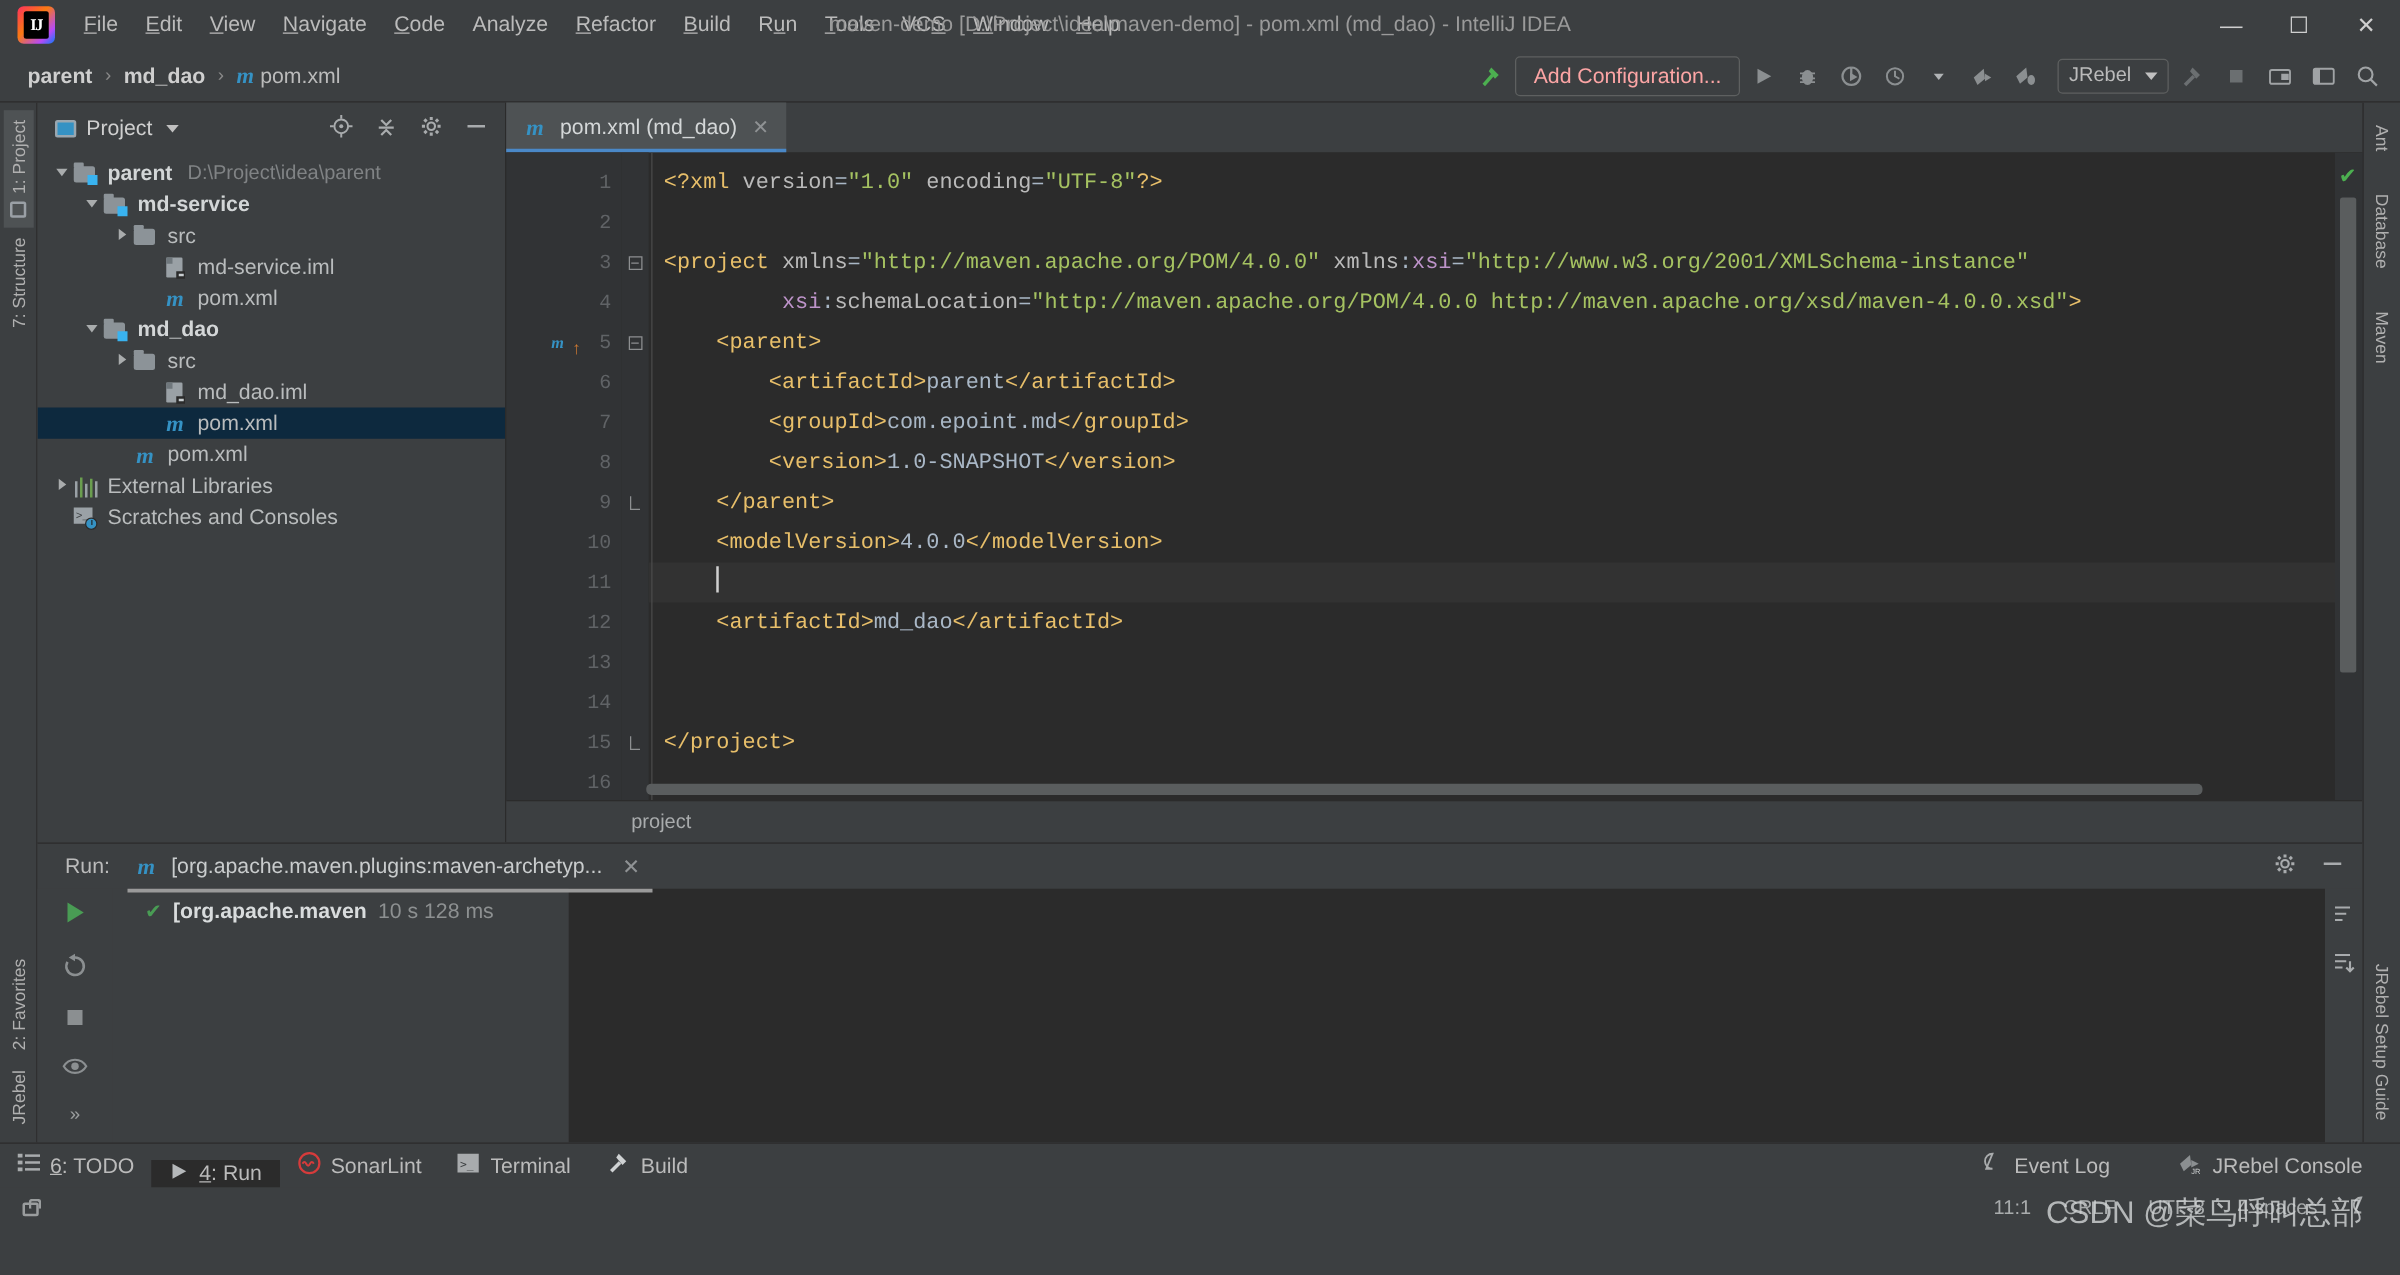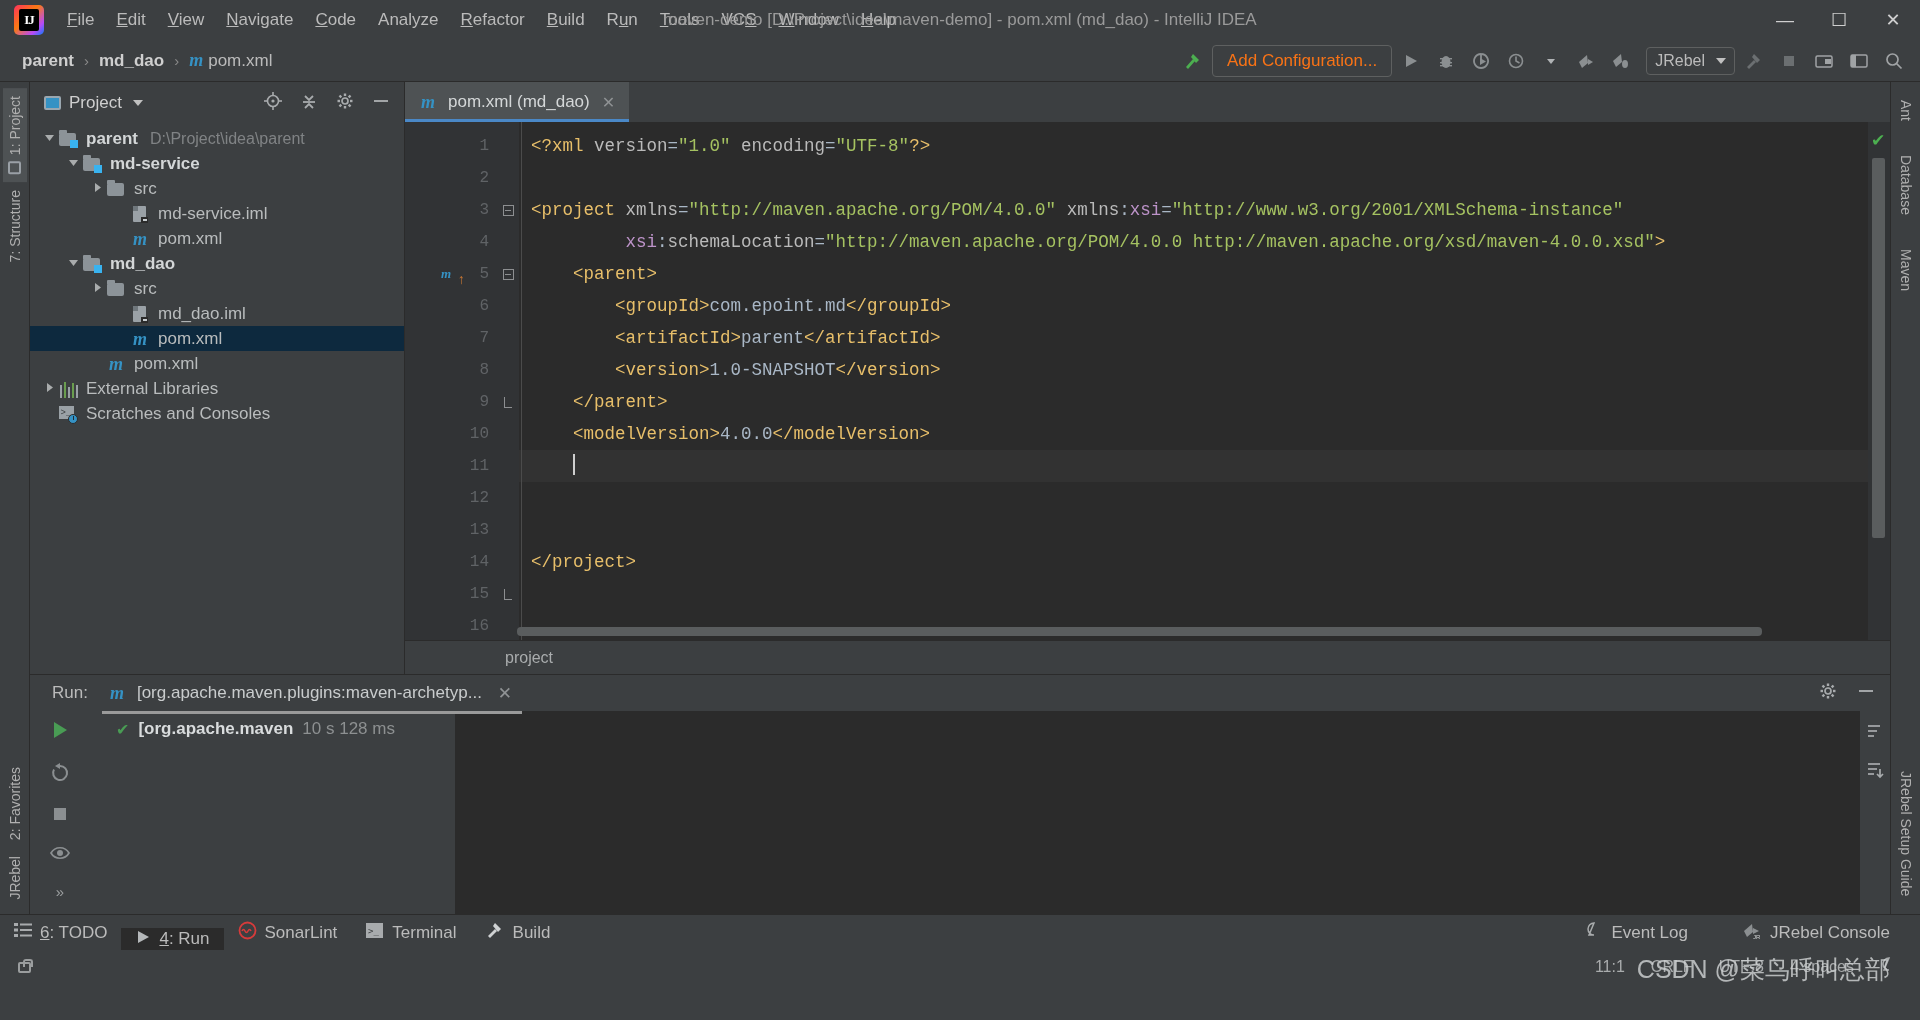--- a/index.html
+++ b/index.html
@@ -49,21 +49,21 @@
   .crumbs{ display:flex; align-items:center; gap:2px; }
   .crumb{ font-size:17px; color:#bbbbbb; padding:3px 6px; }
   .crumb.bold{ font-weight:bold; color:#cfcfcf; }
   .crumb-sep{ color:#8a8a8a; font-size:15px; padding:0 2px; }
   .mico{ color:#3592c4; font-style:italic; font-weight:bold; font-family:"Liberation Serif",serif; font-size:18px; margin-right:5px;}
   .tb-right{ margin-left:auto; display:flex; align-items:center; gap:3px; padding-right:10px; }
   .tb-ico{ width:32px; height:30px; display:flex; align-items:center; justify-content:center;
            color:#a0a3a5; font-size:16px; }
   .add-config{
     border:1px solid #5e6060; border-radius:4px; padding:5px 14px; font-size:17px;
-    color:#f97316; background:transparent; cursor:default; white-space:nowrap;
+    color:#fca5a5; background:transparent; cursor:default; white-space:nowrap;
   }
   .jrebel-sel{
     border:1px solid #5e6060; border-radius:4px; padding:4px 8px; font-size:16px;
     color:#bbbbbb; display:flex; align-items:center; gap:8px; margin-left:6px;
   }
 
   
   .body{ flex:1 1 auto; display:flex; min-height:0; }
 
   
@@ -592,26 +592,27 @@
                 </div>
                 <div class="fold"></div>
               </div>
             <div class="codearea" id="code">
               <div class="vline" style="left:2px;"></div>
             <div class="cline"><span class="k-pi">&lt;?xml </span><span class="k-attr">version</span><span class="k-txt">=</span><span class="k-val">"1.0"</span><span class="k-txt"> </span><span class="k-attr">encoding</span><span class="k-txt">=</span><span class="k-val">"UTF-8"</span><span class="k-pi">?&gt;</span></div>
                 <div class="cline"></div>
                 <div class="cline"><span class="k-tag">&lt;project</span><span class="k-txt"> </span><span class="k-attr">xmlns</span><span class="k-txt">=</span><span class="k-val">"http://maven.apache.org/POM/4.0.0"</span><span class="k-txt"> </span><span class="k-attr">xmlns</span><span class="k-txt">:</span><span class="k-ns">xsi</span><span class="k-txt">=</span><span class="k-val">"http://www.w3.org/2001/XMLSchema-instance"</span></div>
                 <div class="cline"><span class="k-txt">         </span><span class="k-ns">xsi</span><span class="k-txt">:</span><span class="k-attr">schemaLocation</span><span class="k-txt">=</span><span class="k-val">"http://maven.apache.org/POM/4.0.0 http://maven.apache.org/xsd/maven-4.0.0.xsd"</span><span class="k-tag">&gt;</span></div>
                 <div class="cline"><span class="k-txt">    </span><span class="k-tag">&lt;parent&gt;</span></div>
+                <div class="cline"><span class="k-txt">        </span><span class="k-tag">&lt;artifactId&gt;</span><span class="k-txt">parent</span><span class="k-tag">&lt;/artifactId&gt;</span></div>
                 <div class="cline"><span class="k-txt">        </span><span class="k-tag">&lt;groupId&gt;</span><span class="k-txt">com.epoint.md</span><span class="k-tag">&lt;/groupId&gt;</span></div>
-                <div class="cline"><span class="k-txt">        </span><span class="k-tag">&lt;artifactId&gt;</span><span class="k-txt">parent</span><span class="k-tag">&lt;/artifactId&gt;</span></div>
                 <div class="cline"><span class="k-txt">        </span><span class="k-tag">&lt;version&gt;</span><span class="k-txt">1.0-SNAPSHOT</span><span class="k-tag">&lt;/version&gt;</span></div>
                 <div class="cline"><span class="k-txt">    </span><span class="k-tag">&lt;/parent&gt;</span></div>
                 <div class="cline"><span class="k-txt">    </span><span class="k-tag">&lt;modelVersion&gt;</span><span class="k-txt">4.0.0</span><span class="k-tag">&lt;/modelVersion&gt;</span></div>
                 <div class="cline cur"><span class="k-txt">    </span><span class="caret"></span></div>
+                <div class="cline"><span class="k-txt">    </span><span class="k-tag">&lt;artifactId&gt;</span><span class="k-txt">md_dao</span><span class="k-tag">&lt;/artifactId&gt;</span></div>
                 <div class="cline"></div>
                 <div class="cline"></div>
                 <div class="cline"><span class="k-tag">&lt;/project&gt;</span></div>
                 <div class="cline"></div>
               </div>
             <div class="ed-right">
               <span class="ed-check">✔</span>
               <div class="ed-thumb"></div>
             </div>
             <div class="hscroll">

